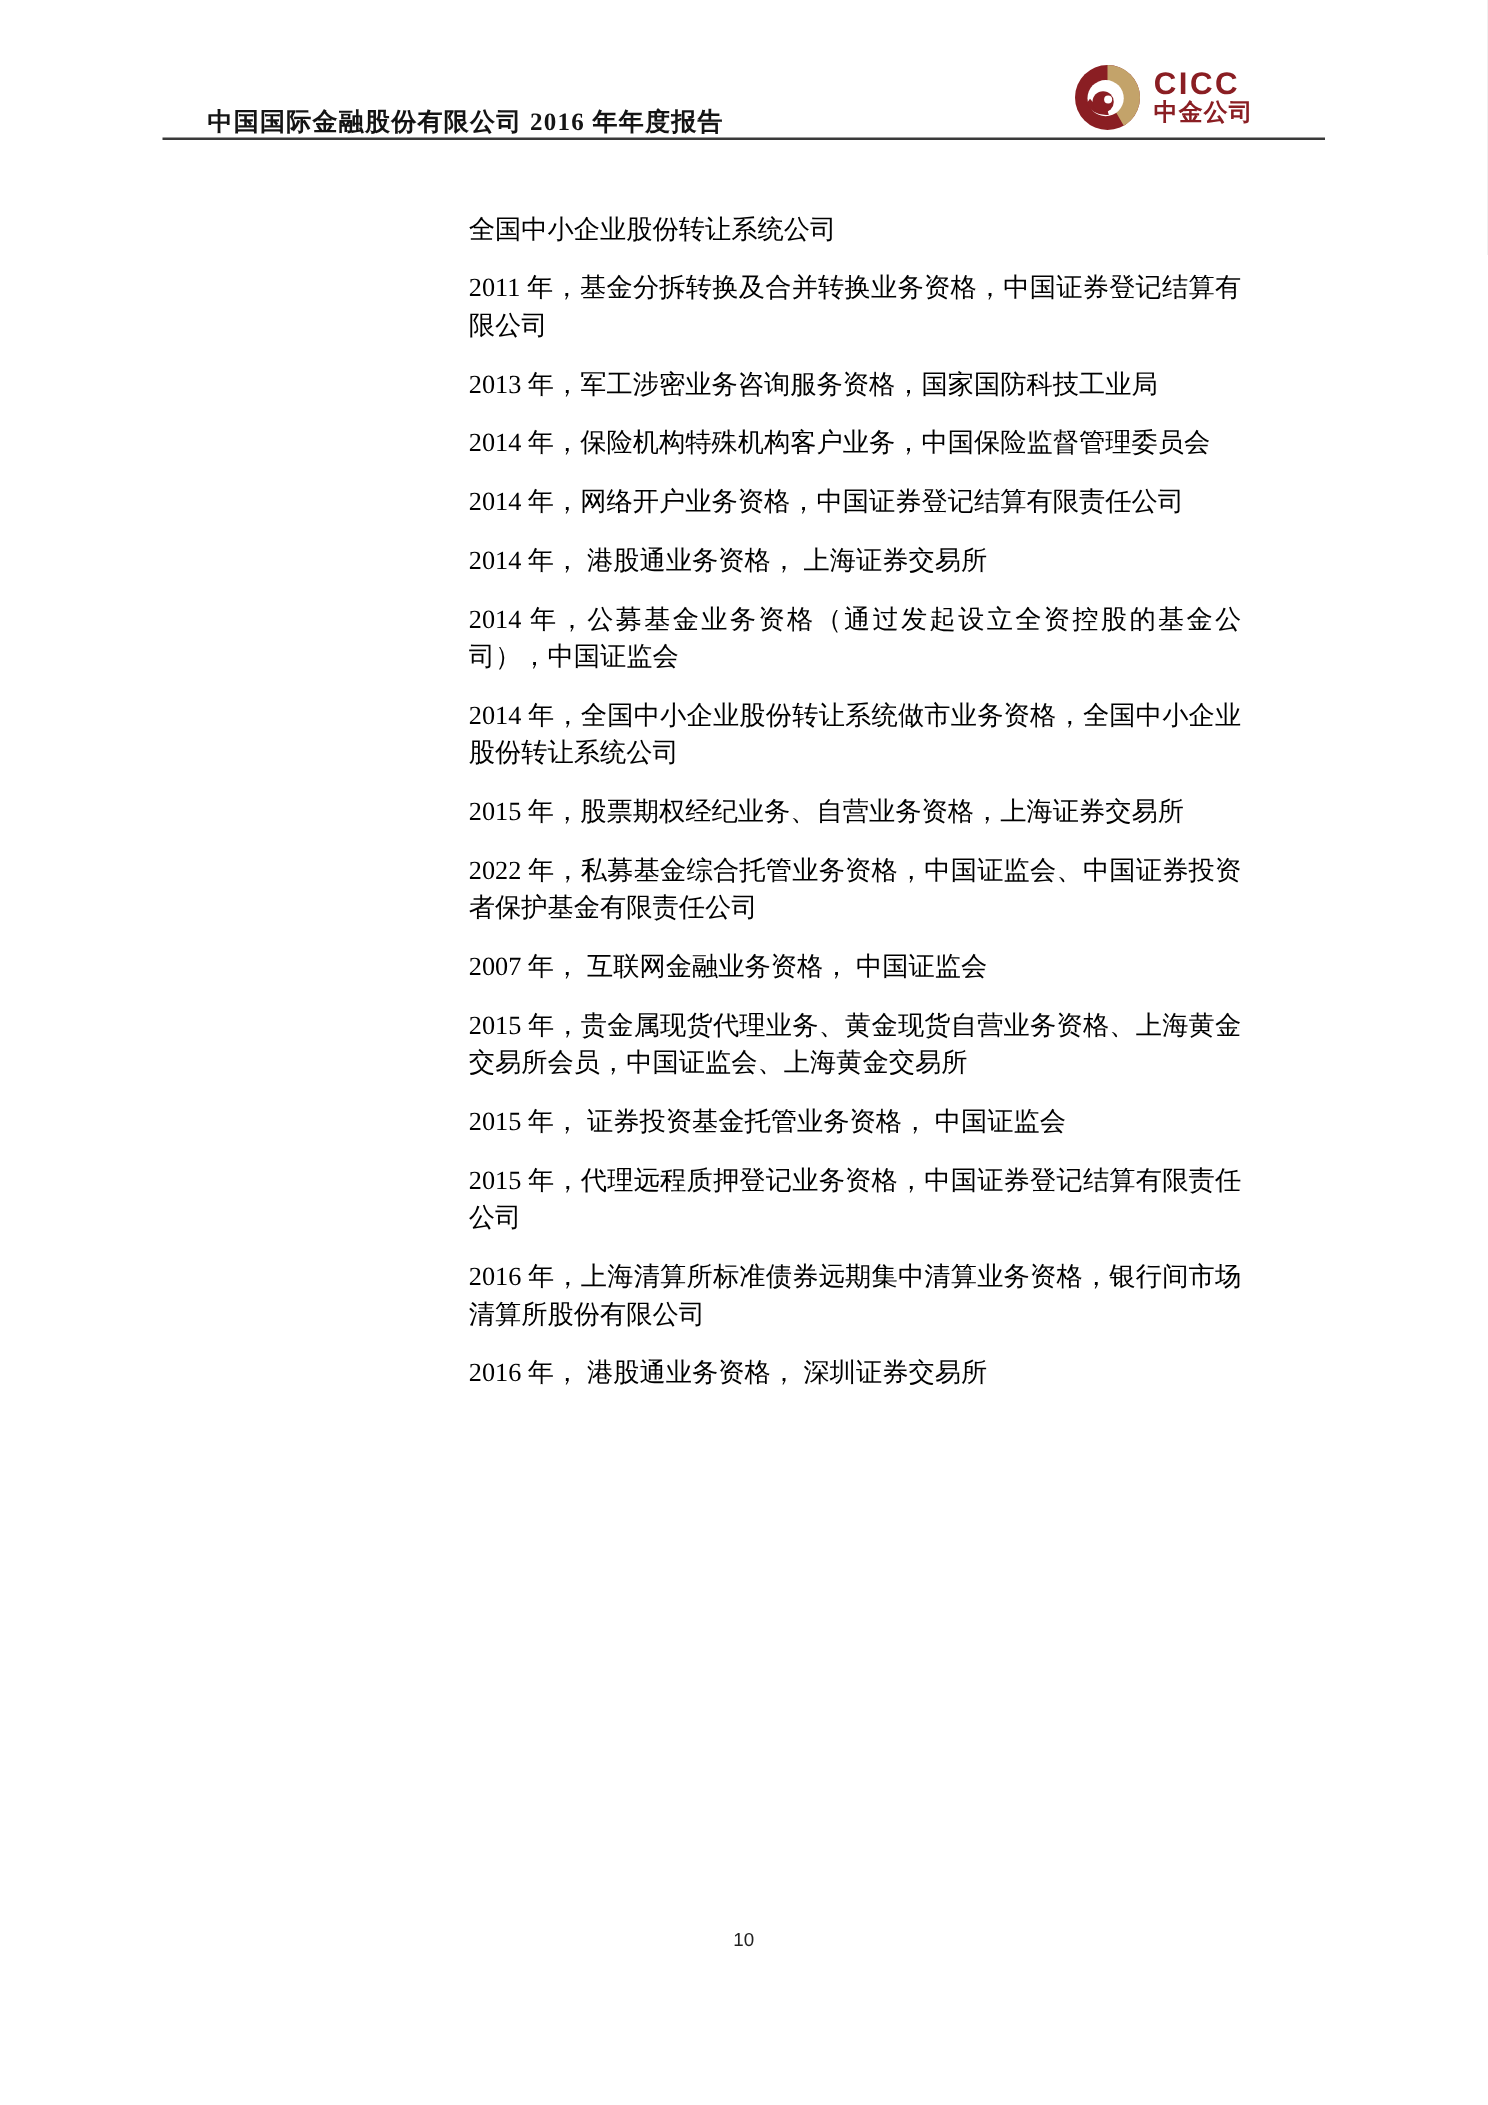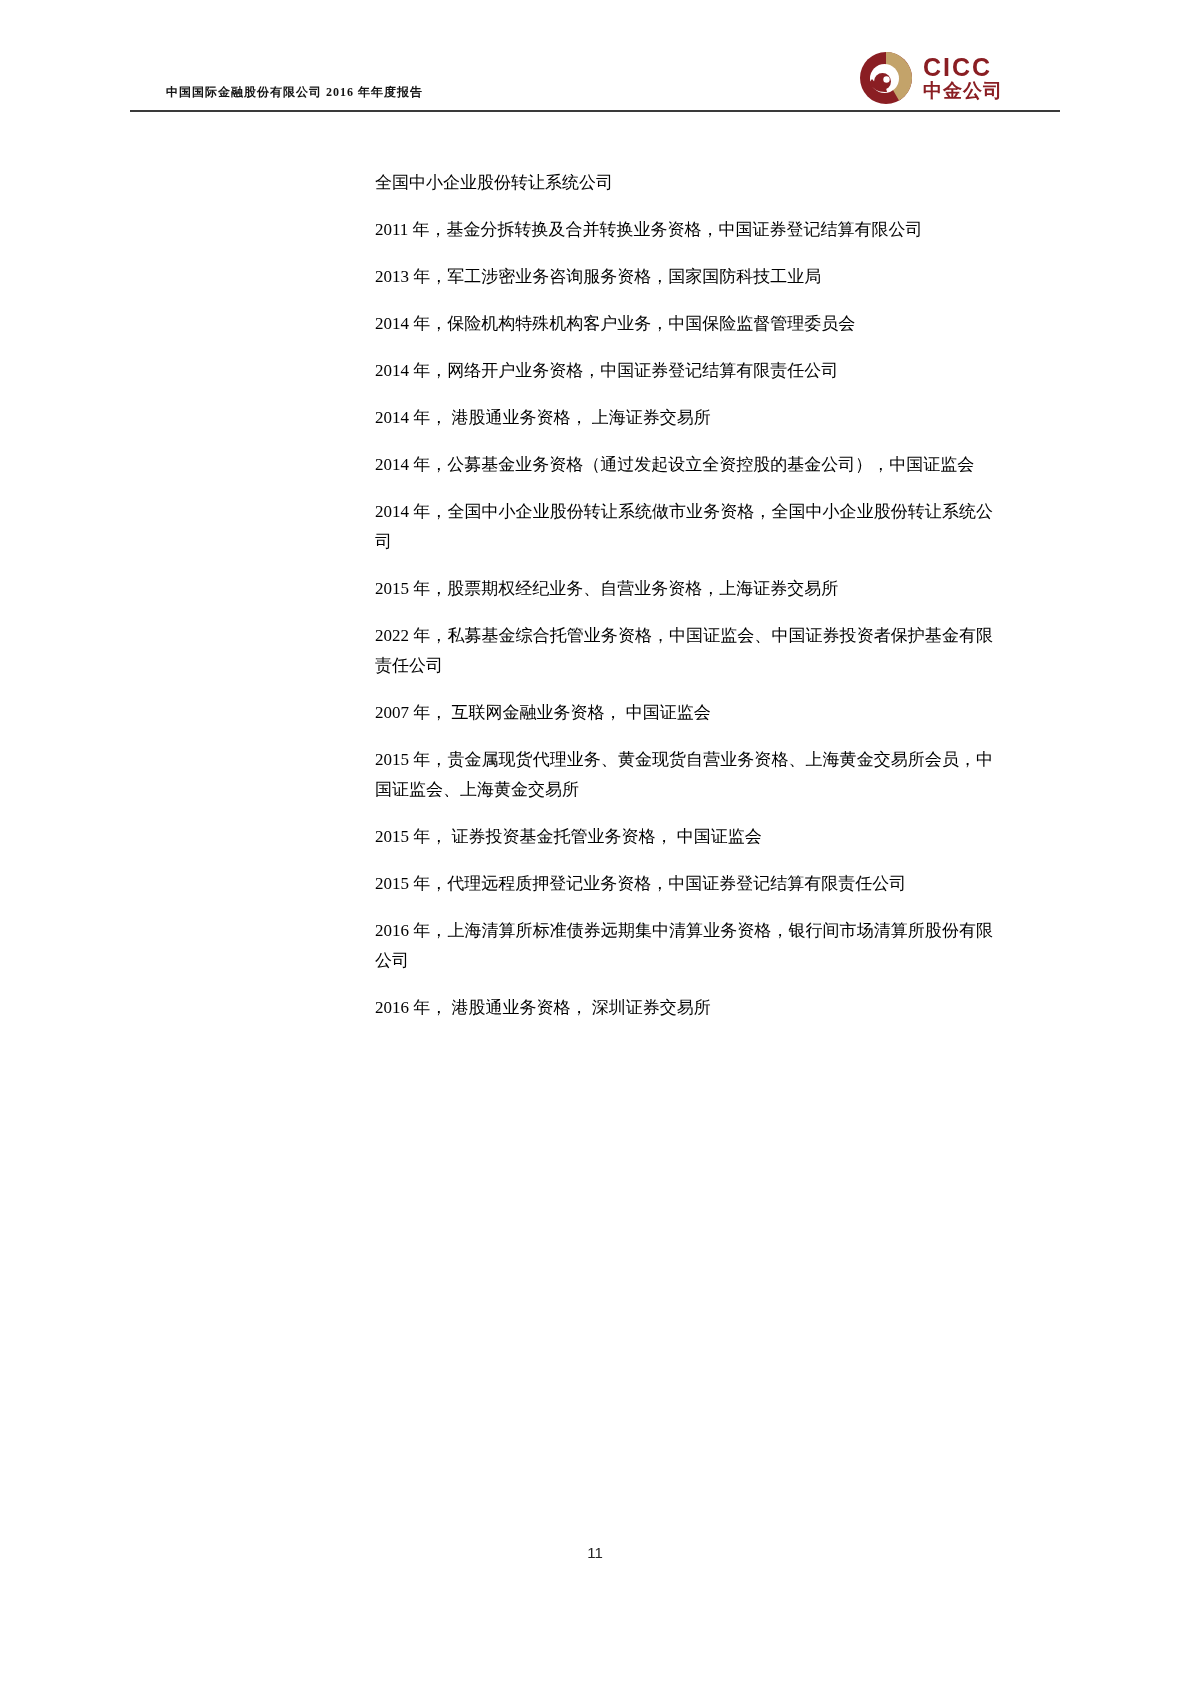--- a/index.html
+++ b/index.html
@@ -12,21 +12,21 @@
     background: #ffffff;
     font-family: "Liberation Serif", "DejaVu Serif", serif;
     color: #000;
     overflow: hidden;
   }
   
   .header-title {
     position: absolute;
     left: 166px;
     top: 84px;
-    font-size: 12px;
+    font-size: 20px;
     font-weight: bold;
     letter-spacing: 1px;
     color: #141414;
     white-space: nowrap;
   }
   .header-rule {
     position: absolute;
     left: 130px;
     top: 110px;
     width: 930px;
@@ -58,21 +58,21 @@
     letter-spacing: 1px;
     line-height: 1.15;
     color: #8a1e23;
   }
   
   .license-list {
     position: absolute;
     left: 375px;
     top: 168px;
     width: 618px;
-    font-size: 17px;
+    font-size: 21px;
     line-height: 30px;
     text-align: justify;
   }
   .license-list p { margin: 0 0 17px 0; }
   
   .page-number {
     position: absolute;
     top: 1544px;
     left: 0;
     width: 100%;
@@ -126,15 +126,15 @@
     <p>2015 年，股票期权经纪业务、自营业务资格，上海证券交易所</p>
     <p>2022 年，私募基金综合托管业务资格，中国证监会、中国证券投资者保护基金有限责任公司</p>
     <p>2007 年， 互联网金融业务资格， 中国证监会</p>
     <p>2015 年，贵金属现货代理业务、黄金现货自营业务资格、上海黄金交易所会员，中国证监会、上海黄金交易所</p>
     <p>2015 年， 证券投资基金托管业务资格， 中国证监会</p>
     <p>2015 年，代理远程质押登记业务资格，中国证券登记结算有限责任公司</p>
     <p>2016 年，上海清算所标准债券远期集中清算业务资格，银行间市场清算所股份有限公司</p>
     <p>2016 年， 港股通业务资格， 深圳证券交易所</p>
   </main>
 
-  <div class="page-number">11</div>
+  <div class="page-number">10</div>
 
 </div>
 
 </body></html>

